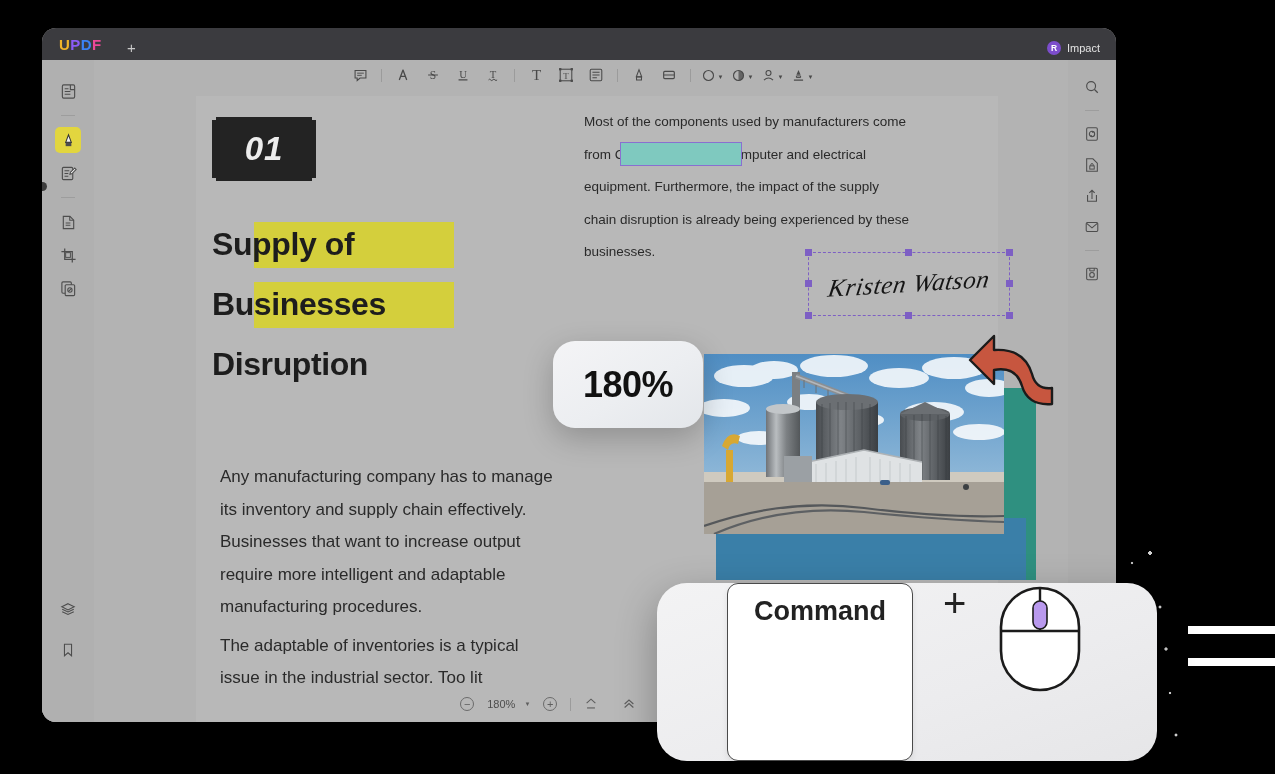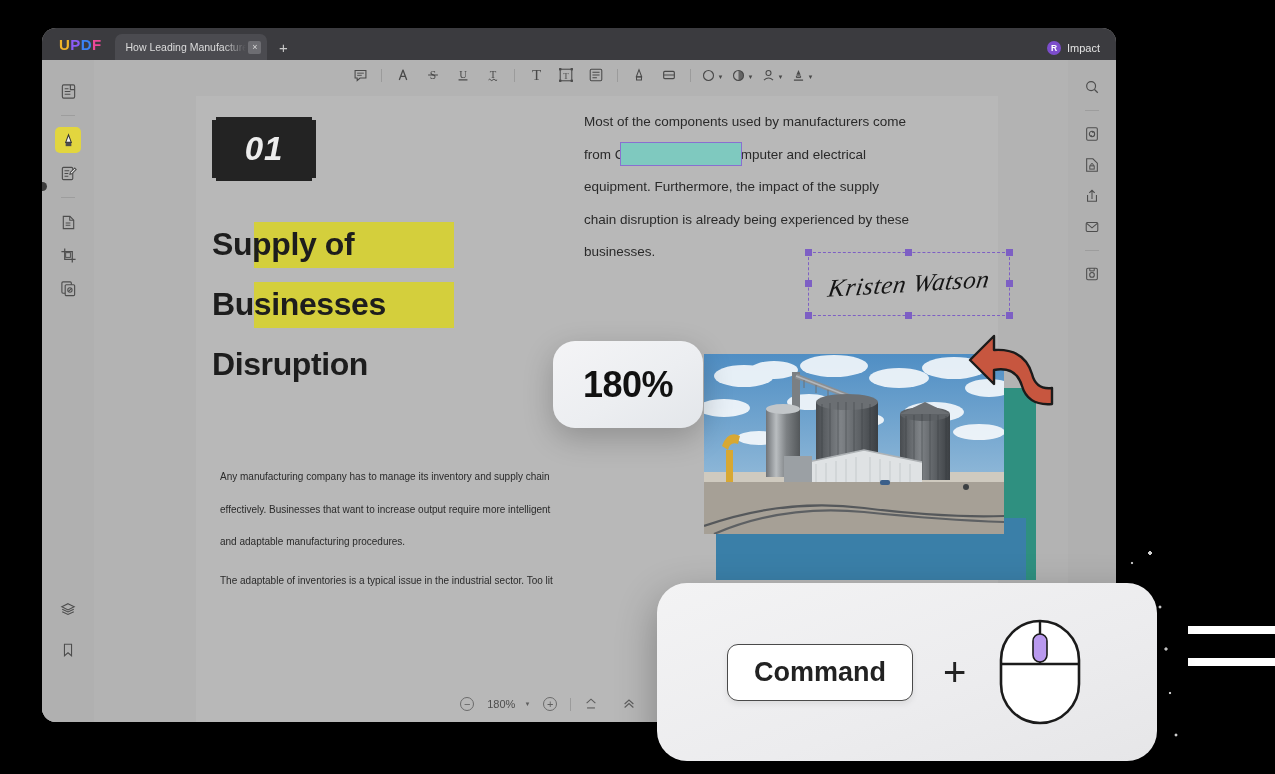--- a/index.html
+++ b/index.html
@@ -110,21 +110,21 @@
     box-shadow:0 -7px 0 -4px #232323, 0 7px 0 -4px #232323; }
 
   #doc-title { position:absolute; left:16px; top:118px; width:330px;
     font-size:32px; font-weight:700; line-height:60px; color:#1d1d1d; letter-spacing:-.4px; }
   #title-hl-1 { position:absolute; left:58px; top:126px; width:200px; height:46px;
     background:#d4cf3c; }
   #title-hl-2 { position:absolute; left:58px; top:186px; width:200px; height:46px;
     background:#d4cf3c; }
 
   #left-body { position:absolute; left:24px; top:365px; width:340px;
-    font-size:10px; line-height:32.5px; color:#2a2a2a; }
+    font-size:17px; line-height:32.5px; color:#2a2a2a; }
   #left-body p + p { margin-top:6px; }
 
   #right-para { position:absolute; left:388px; top:10px; width:330px;
     font-size:13.5px; line-height:32.5px; color:#2a2a2a; }
   #text-highlight { position:absolute; left:424px; top:46px; width:122px; height:24px;
     background:#7fc9bf; border:1.6px solid #8a6fd0; }
 
   
   #signature-box { position:absolute; left:612px; top:156px; width:202px; height:64px;
     border:1.4px dashed #7d5fc4; }
@@ -179,21 +179,21 @@
     position:absolute; left:553px; top:341px; width:150px; height:87px;
     background: linear-gradient(150deg,#f4f4f6 0%, #eceef1 55%, #e3e6ea 100%);
     border-radius:22px; display:flex; align-items:center; justify-content:center;
     box-shadow: 0 10px 30px rgba(0,0,0,.22);
   }
   #zoom-pill-text { font-size:36px; font-weight:700; color:#111; letter-spacing:-.5px; }
 
   #shortcut-card {
     position:absolute; left:657px; top:583px; width:500px; height:178px;
     background: linear-gradient(160deg,#f3f3f4 0%, #ececee 60%, #e6e6e8 100%);
-    border-radius:30px; display:flex; align-items:center; gap:0;
+    border-radius:30px; display:flex; gap:0;
     padding-left:70px;
     box-shadow: 0 14px 40px rgba(0,0,0,.30);
   }
   #cmd-key {
     background:#fff; border:1.6px solid #4a4a4a; border-radius:11px;
     padding:12px 26px; font-size:27px; font-weight:700; color:#222;
     box-shadow: 0 3px 6px rgba(0,0,0,.08);
   }
   #plus-sign { font-size:40px; color:#222; font-weight:400; margin:0 30px; line-height:1; }
 
@@ -212,24 +212,20 @@
 
     <div id="title-bar">
       <div id="logo">
         <span class="lg-u">U</span>
         <span class="lg-p">P</span>
         <span class="lg-d">D</span>
         <span class="lg-f">F</span>
       </div>
 
       <div id="tab-strip">
-        <div id="doc-tab">
-          <span id="doc-tab-title">How Leading Manufacture</span>
-          <span id="tab-close">×</span>
-        </div>
         <div id="new-tab">+</div>
       </div>
 
       <div id="upgrade-btn">
         <span id="upgrade-badge">R</span>
         <span>Impact</span>
       </div>
     </div>
 
     <div id="window-body">

